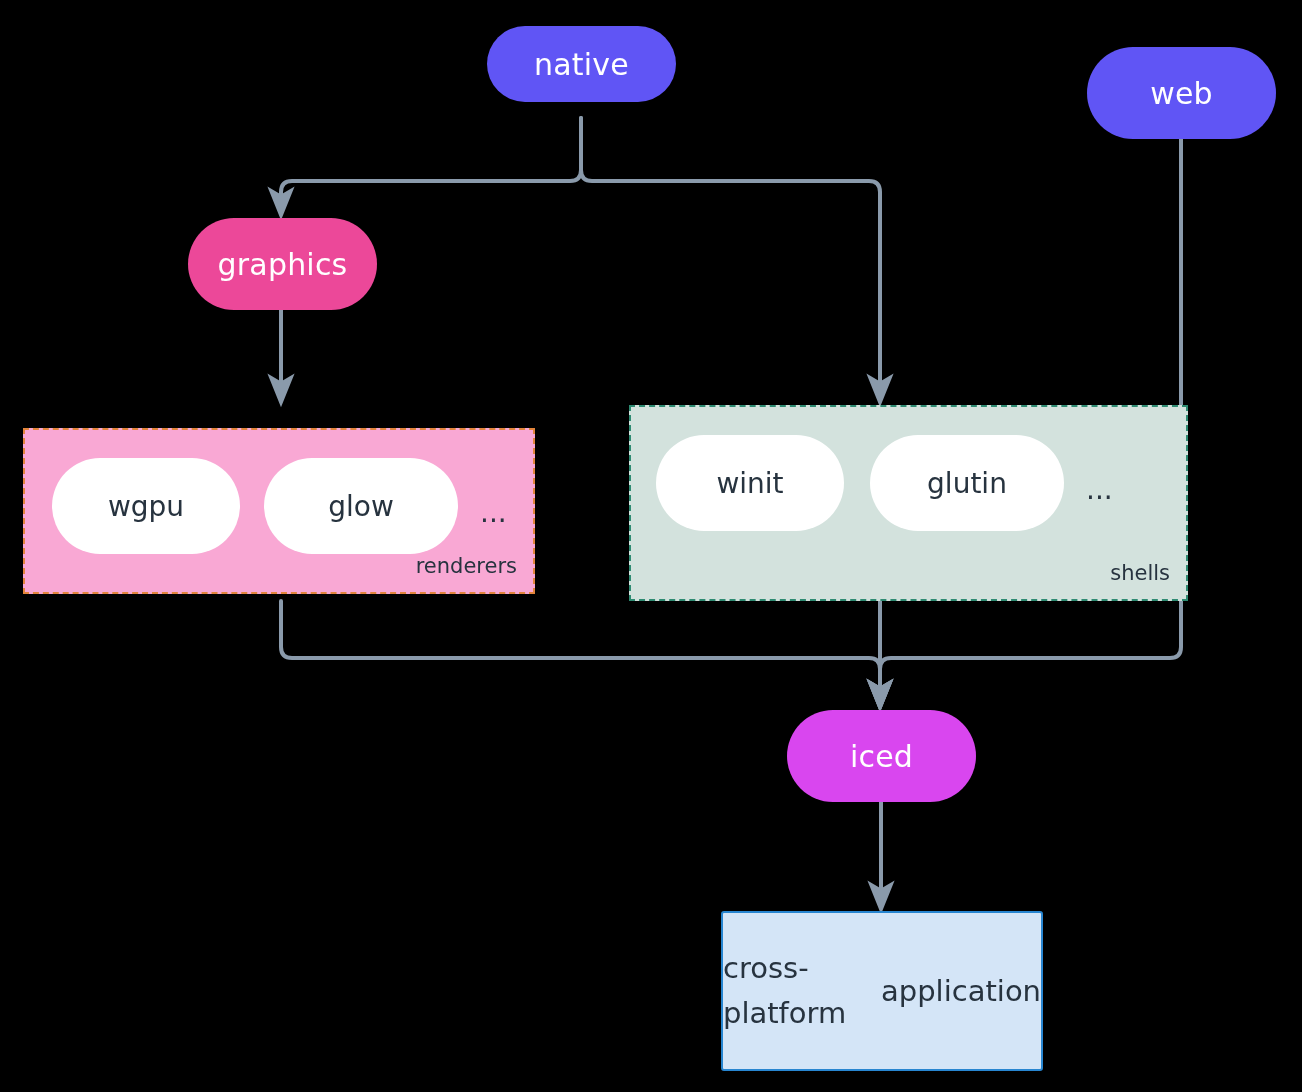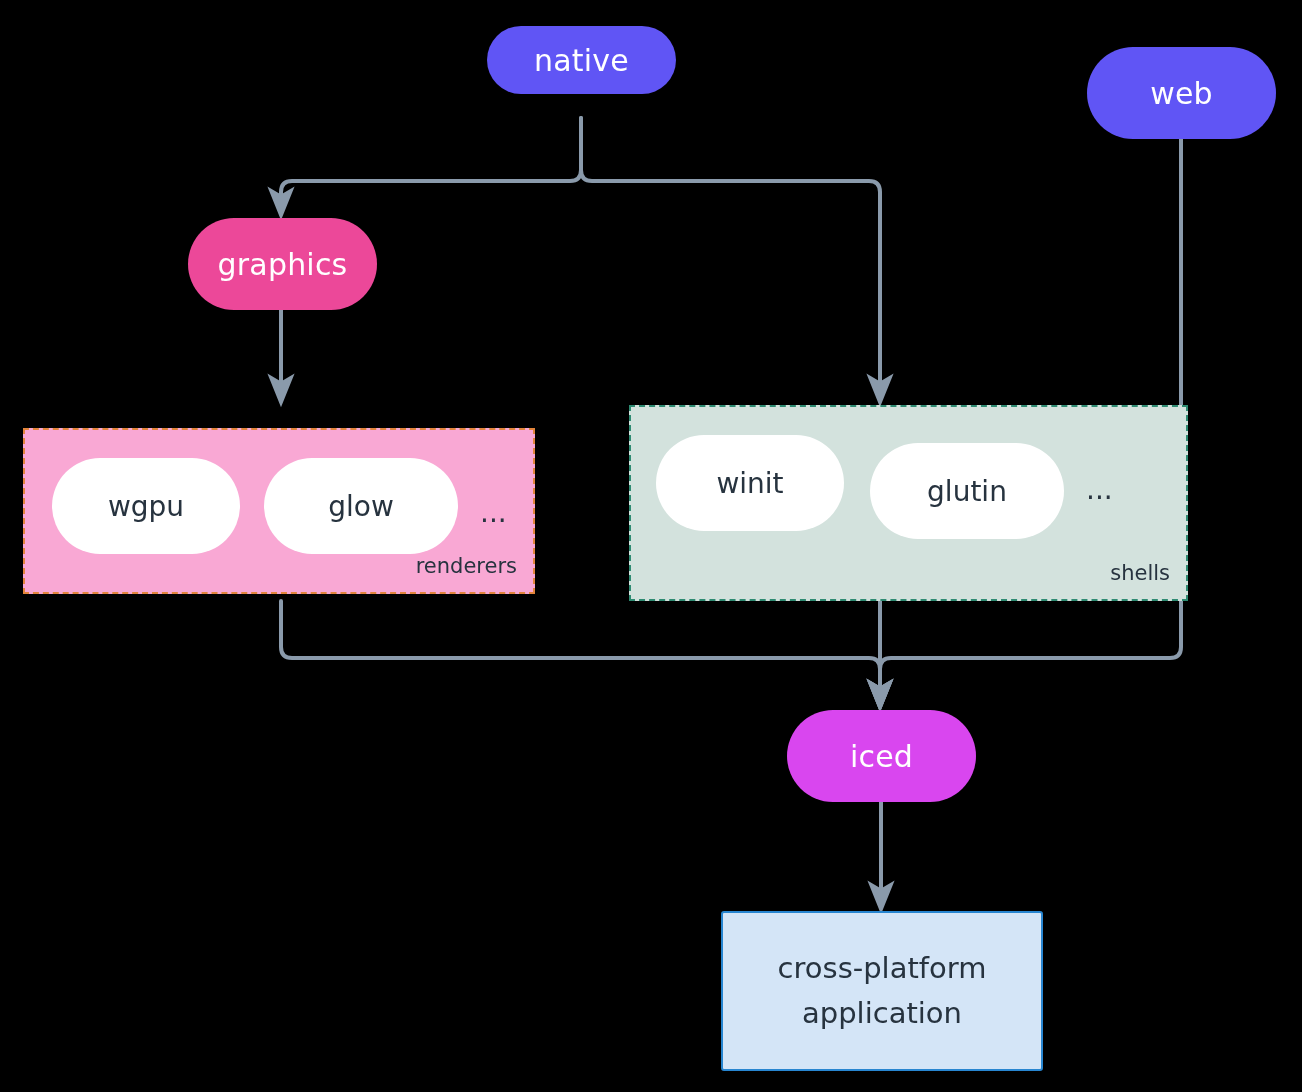--- a/index.html
+++ b/index.html
@@ -31,21 +31,21 @@
     box-sizing: border-box;
     text-align: center;
   }
   .pill-lg {
     border-radius: 999px;
     color: #ffffff;
     font-size: 30px;
     letter-spacing: 0.2px;
   }
   .node-native {
-    left: 487px; top: 26px; width: 189px; height: 68px;
+    left: 487px; top: 26px; width: 189px; height: 76px;
     background: #6055F5;
   }
   .node-web {
     left: 1087px; top: 26px; width: 189px; height: 92px;
     background: #6055F5;
     margin-top: 21px;
   }
   .node-graphics {
     left: 188px; top: 218px; width: 189px; height: 92px;
     background: #ec4899;
@@ -92,21 +92,21 @@
     font-size: 21px;
   }
   .app-box {
     position: absolute;
     left: 721px; top: 911px; width: 322px; height: 160px;
     background: #D4E5F7;
     border: 2px solid #2785D0;
     border-radius: 3px;
     box-sizing: border-box;
     display: flex;
-    flex-direction: column;
+    flex-direction: row;
     align-items: center;
     justify-content: center;
     color: #27333F;
     font-size: 29px;
     line-height: 1.55;
   }
 </style>
 </head>
 <body>
 
@@ -154,21 +154,21 @@
       <span>glow</span>
     </div>
     <span class="ellipsis" style="left:455px; top:69px;">...</span>
     <span class="group-label" style="right:16px; bottom:14px;text-align:center;">renderers</span>
   </div>
 
   <div class="group-box group-shells">
     <div class="sub-pill" style="left:25px; top:28px; width:188px;">
       <span>winit</span>
     </div>
-    <div class="sub-pill" style="left:239px; top:36px; width:194px;">
+    <div class="sub-pill" style="left:239px; top:28px; width:194px;">
       <span>glutin</span>
     </div>
     <span class="ellipsis" style="left:455px; top:69px;">...</span>
     <span class="group-label" style="right:16px; bottom:14px;margin-left:24px;">shells</span>
   </div>
 
   <div class="node pill-lg node-iced">
     <span>iced</span>
   </div>
 

